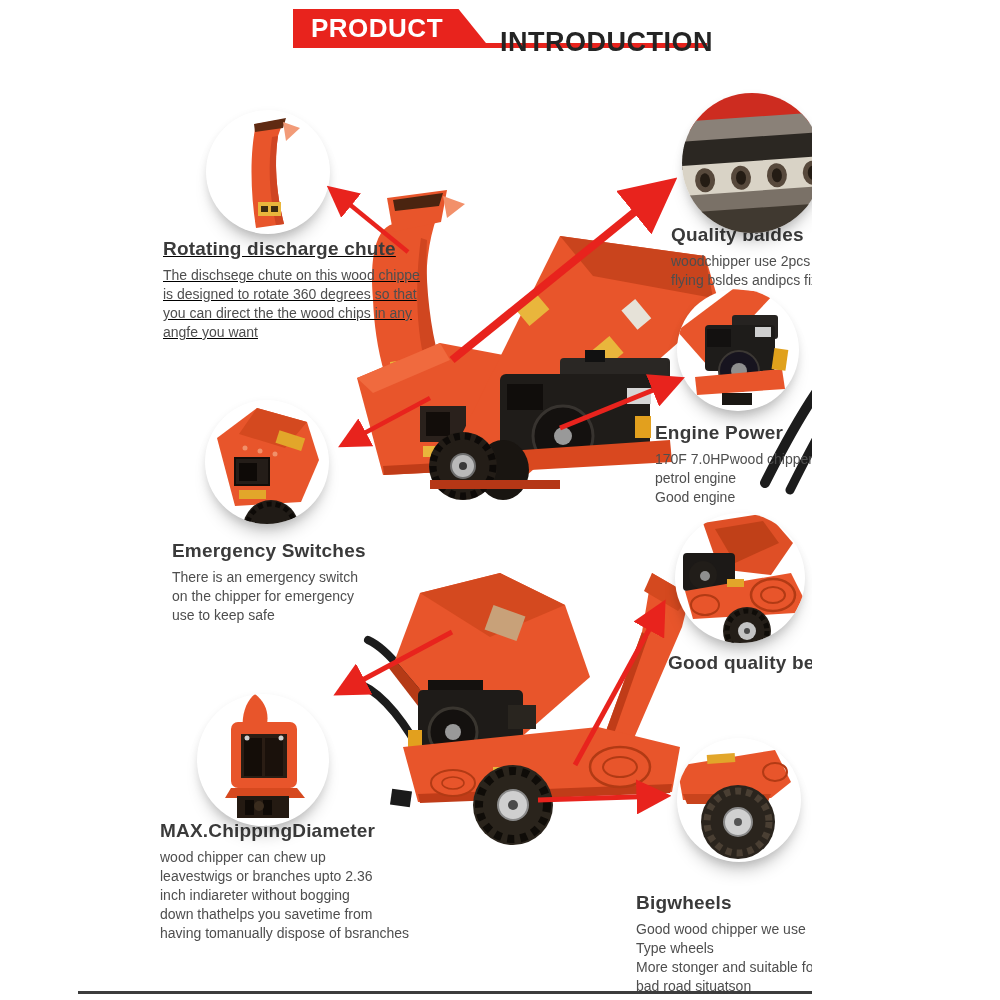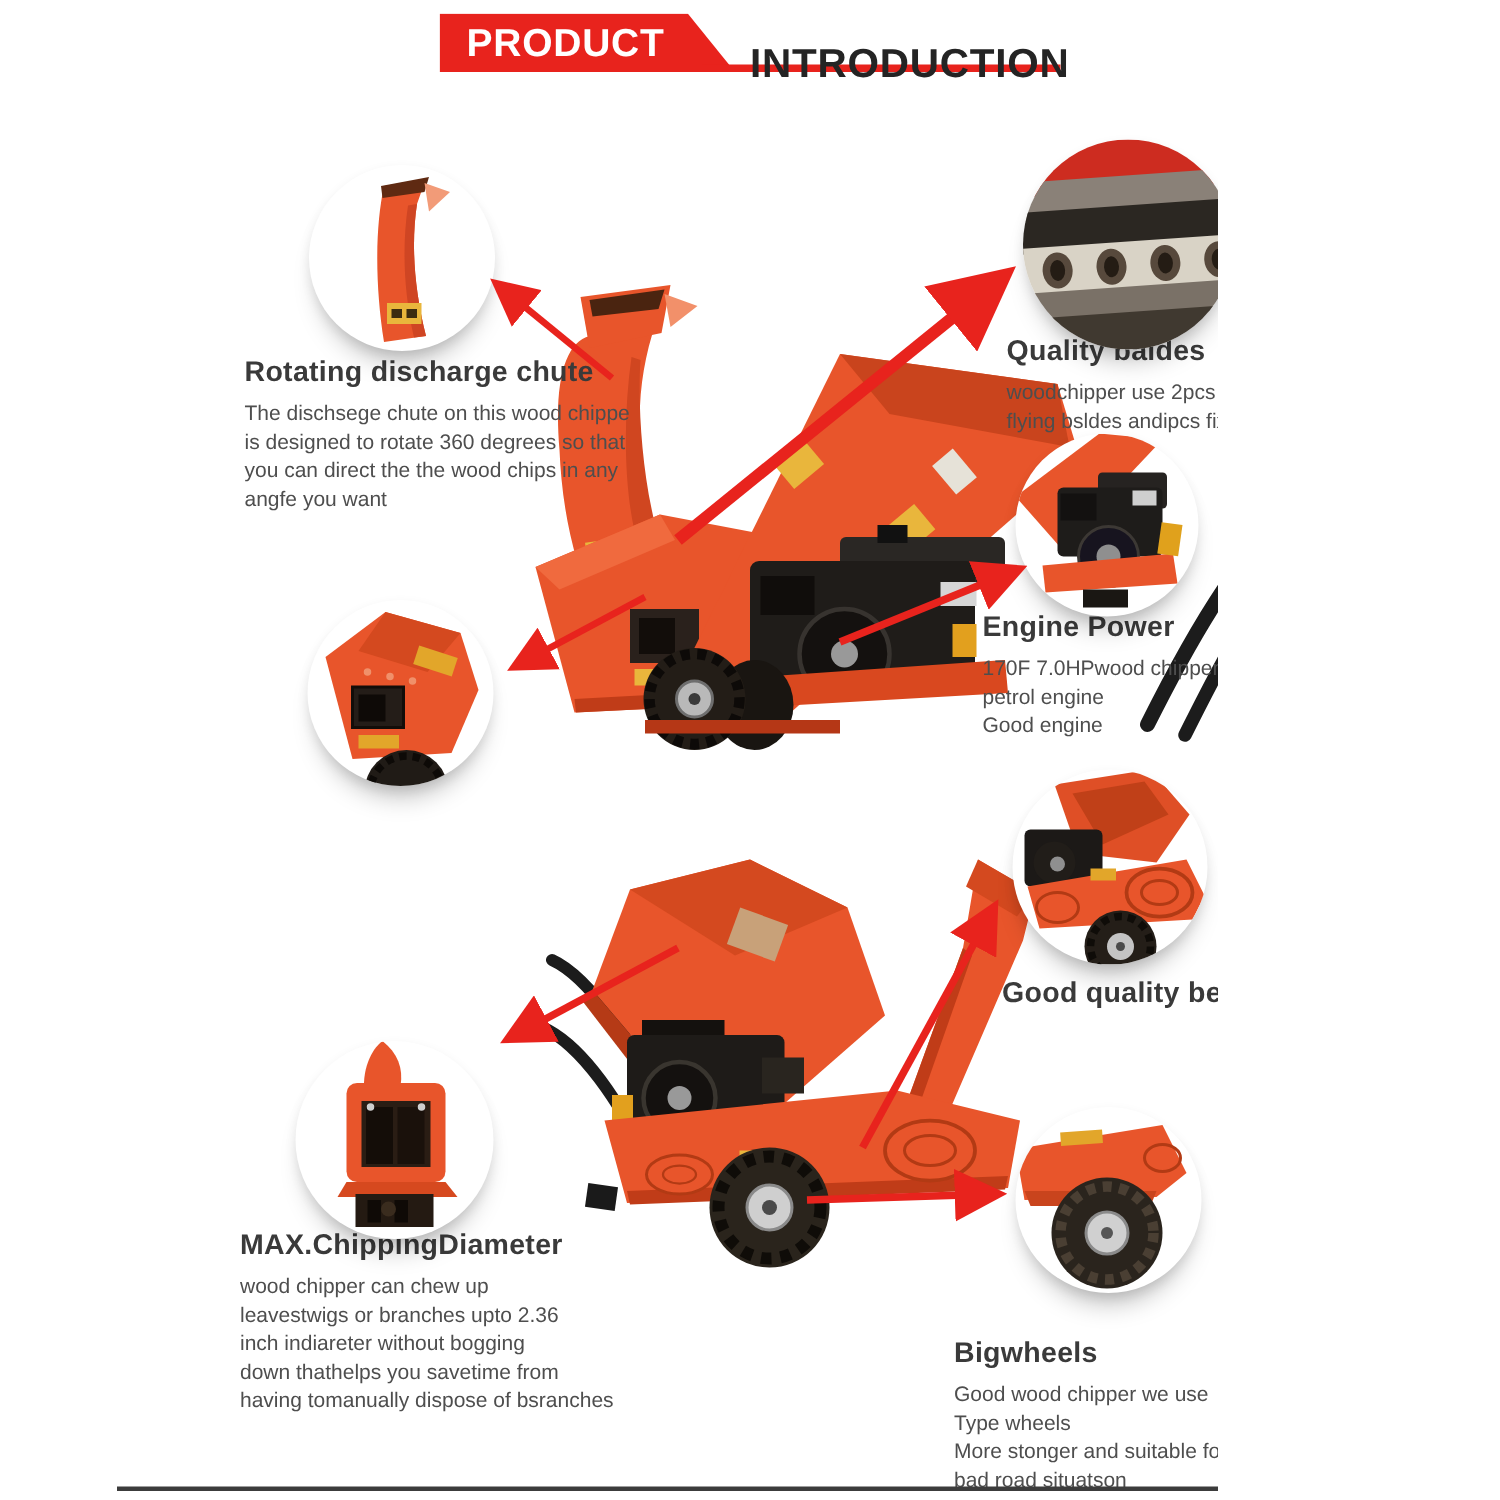--- a/index.html
+++ b/index.html
@@ -54,41 +54,47 @@
 </head>
 <body>
 
 <div class="canvas">
 
   <div class="hdr-red"></div>
   <div class="hdr-underline"></div>
   <div class="hdr-product">PRODUCT</div>
   <div class="hdr-intro">INTRODUCTION</div>
 
-  <section class="feature" style="left:163px; top:238px; width:262px;">
+  <section class="feature" style="left:163px; top:238px; width:262px;text-decoration:underline;">
     <h3>Rotating discharge chute</h3>
     <p>The dischsege chute on this wood chippe
 is designed to rotate 360 degrees so that
 you can direct the the wood chips in any
 angfe you want</p>
   </section>
 
   <section class="feature" style="left:671px; top:224px; width:240px;">
     <h3>Quality baldes</h3>
     <p>woodchipper use 2pcs
 flying bsldes andipcs fixed bslde</p>
   </section>
 
-  <section class="feature" style="left:655px; top:408px; width:250px;">
+  <section class="feature" style="left:655px; top:422px; width:250px;">
     <h3>Engine Power</h3>
     <p>170F 7.0HPwood chippenmatched 1Sp
 petrol engine
 Good engine</p>
   </section>
 
+  <section class="feature" style="left:172px; top:540px; width:230px;">
+    <h3>Emergency Switches</h3>
+    <p>There is an emergency switch
+on the chipper for emergency
+use to keep safe</p>
+  </section>
 
   <section class="feature" style="left:668px; top:652px; width:270px;">
     <h3>Good quality belt to wisdom</h3>
   </section>
 
   <section class="feature" style="left:160px; top:820px; width:270px;">
     <h3>MAX.ChippingDiameter</h3>
     <p>wood chipper can chew up
 leavestwigs or branches upto 2.36
 inch indiareter without bogging

